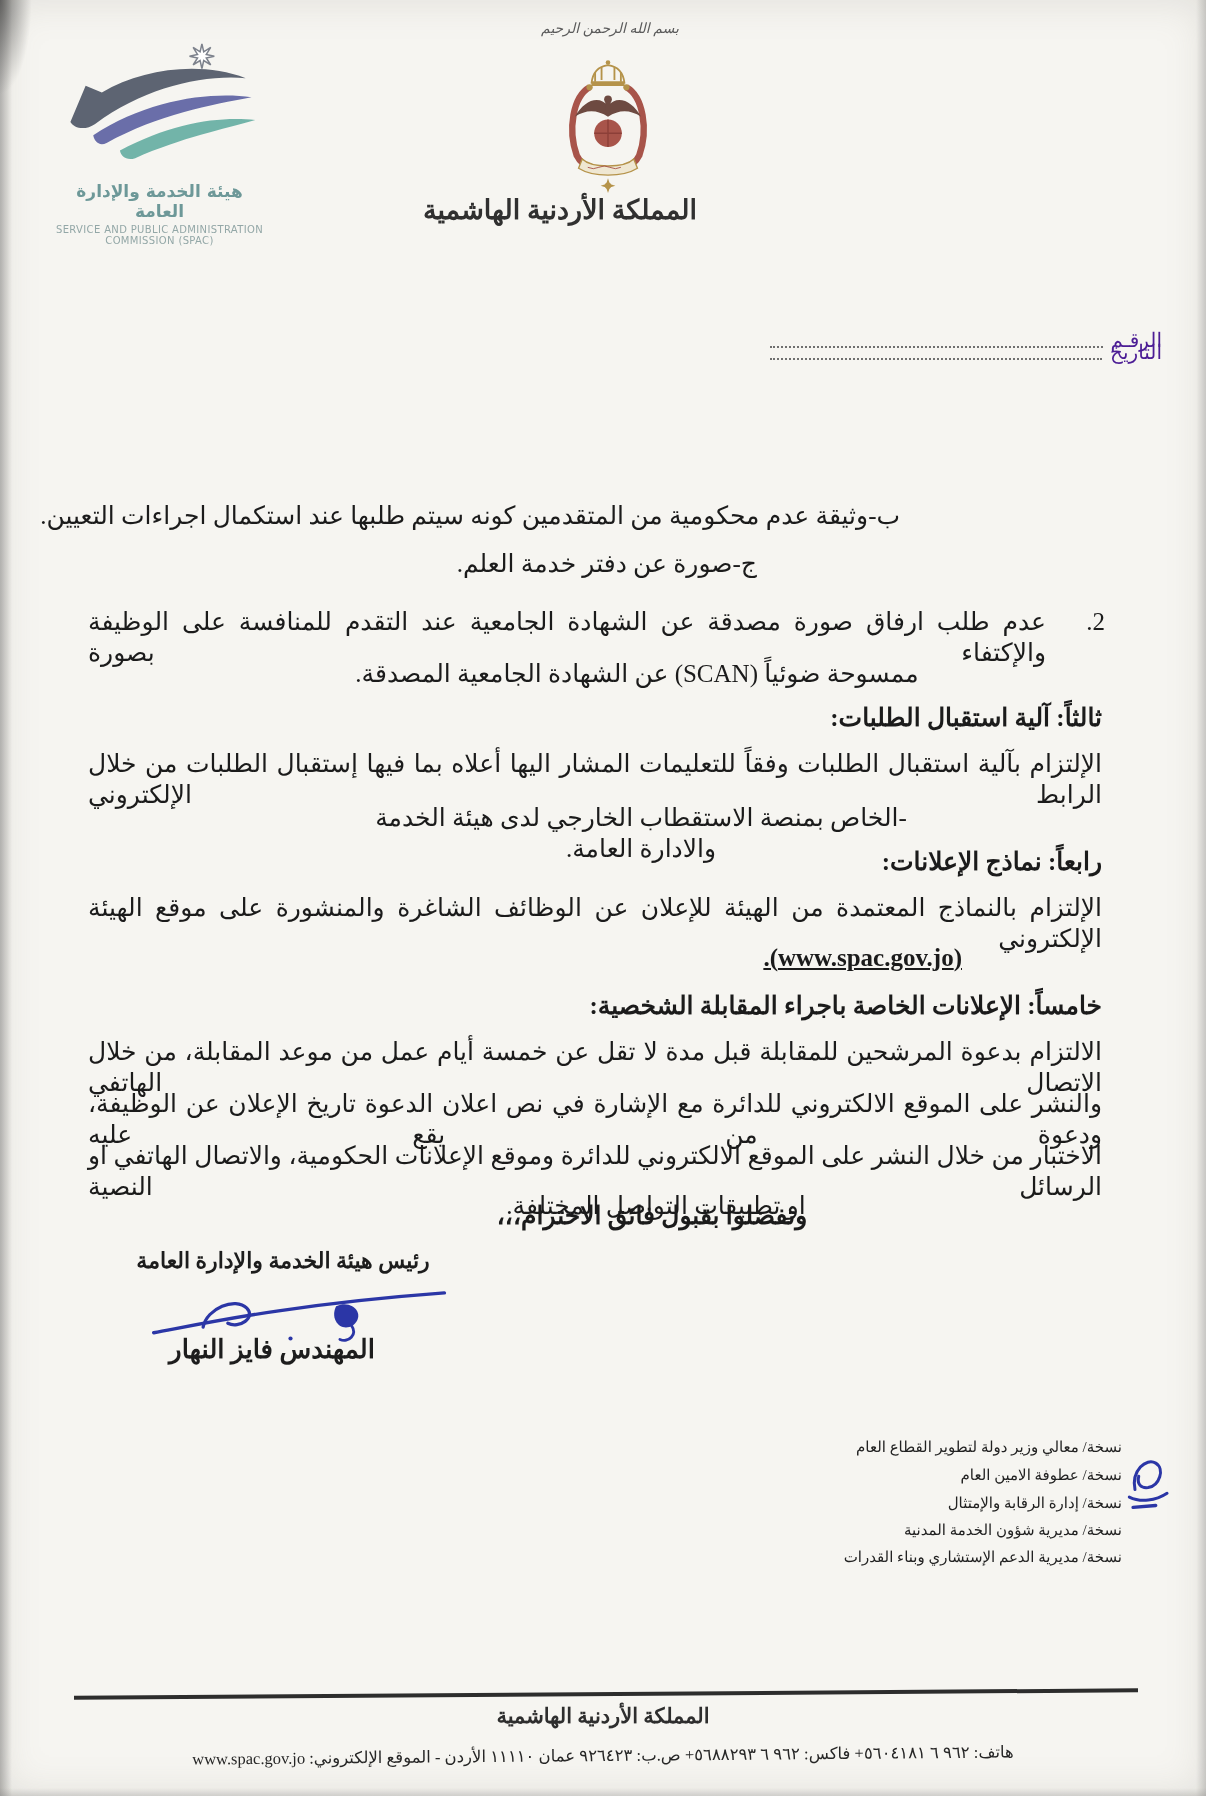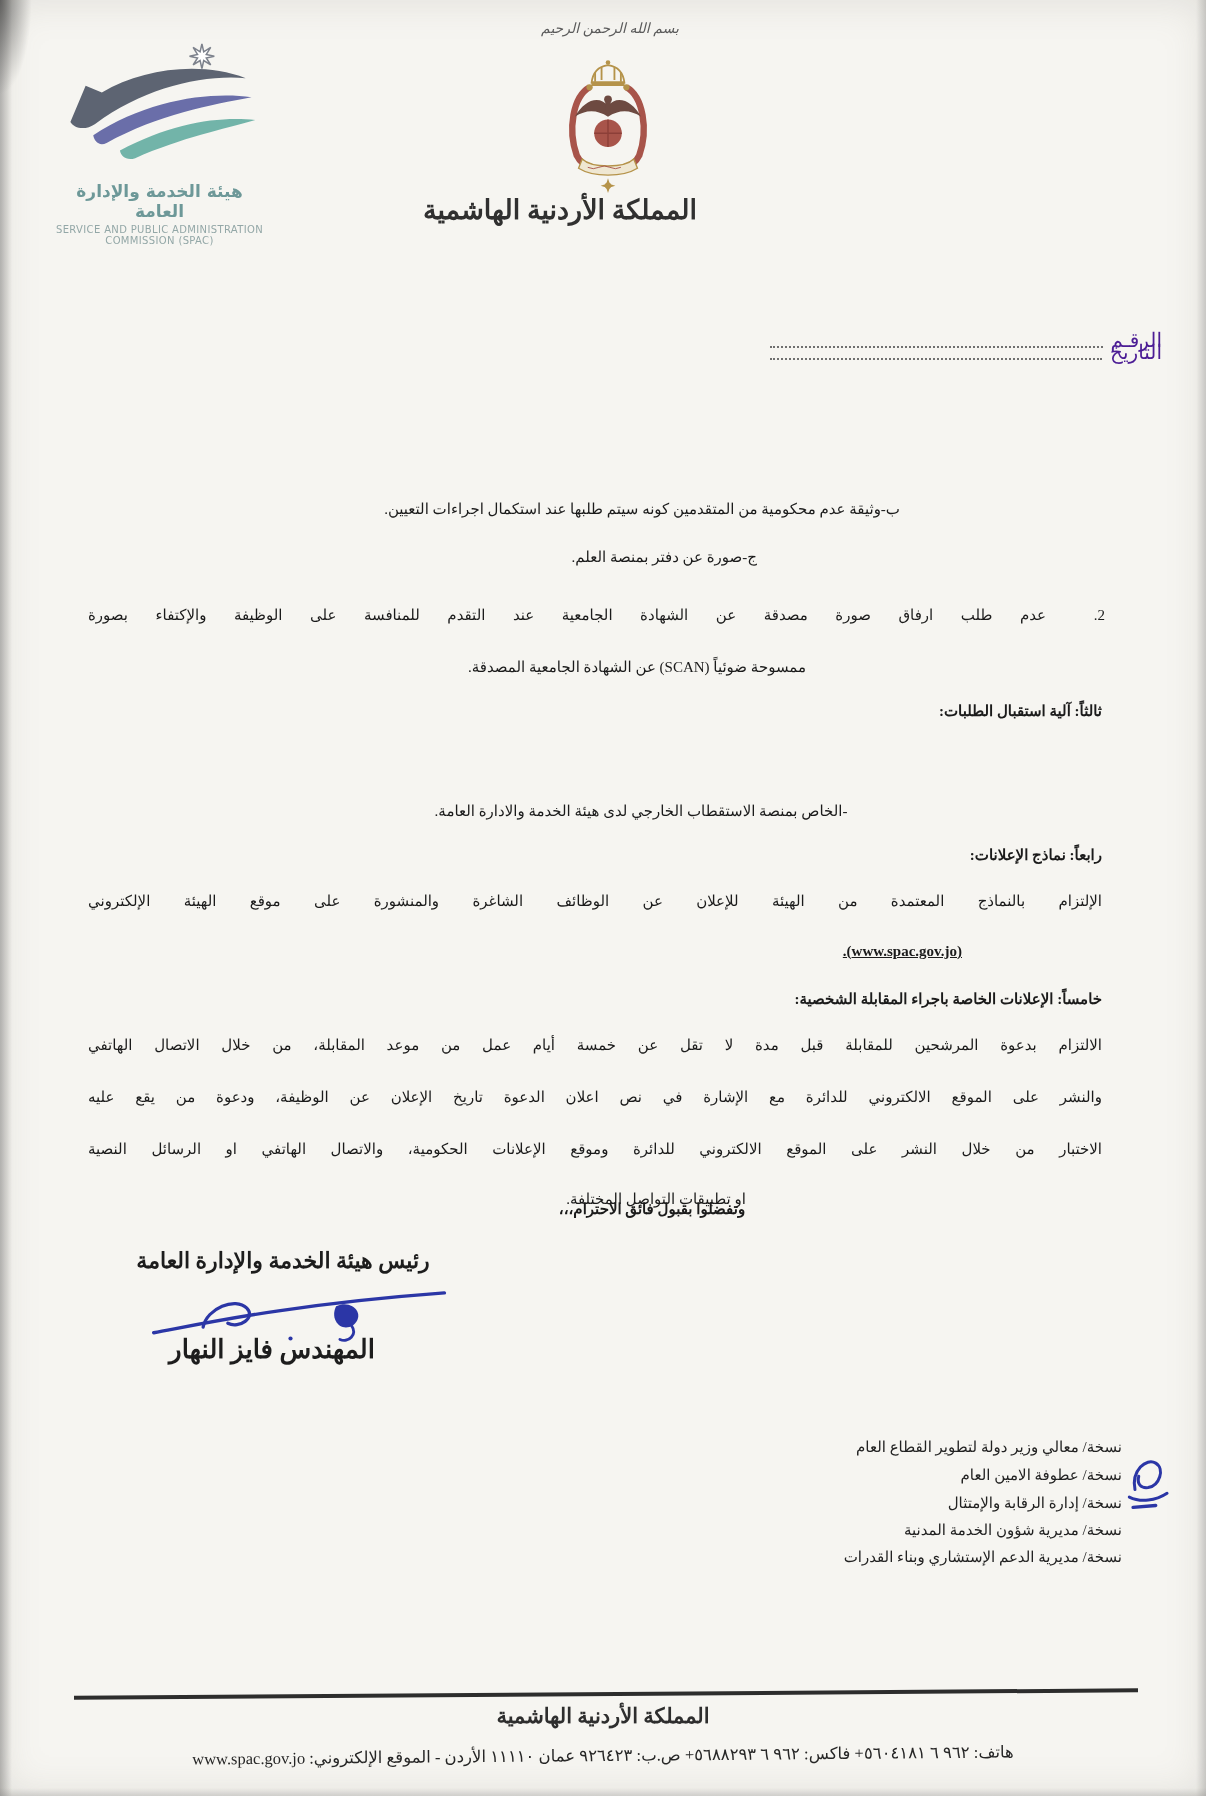--- a/index.html
+++ b/index.html
@@ -9,21 +9,21 @@
     margin:0 auto;
     background:#f6f5f1;
     font-family:"Liberation Serif","DejaVu Serif",serif;
     color:#1d1d1d;
     overflow:hidden;
     box-shadow:inset 0 0 40px rgba(120,115,105,.18);
   }
   .abs{position:absolute;}
   .ar{direction:rtl;}
   .nowrap{white-space:nowrap;}
-  .body-line{font-size:15px;line-height:1.25;color:#1b1b1b;}
+  .body-line{font-size:25px;line-height:1.25;color:#1b1b1b;}
   .jline{left:88px;right:104px;text-align:justify;text-align-last:justify;}
   .heading{font-weight:700;}
   .center600{width:600px;text-align:center;}
   
   .logo-wrap{left:52px;top:40px;width:215px;text-align:center;}
   .logo-name{margin-top:15px;font-family:"DejaVu Sans","Liberation Sans",sans-serif;font-weight:700;font-size:17px;color:#6d9898;direction:rtl;}
   .logo-en{margin-top:3px;font-family:"DejaVu Sans","Liberation Sans",sans-serif;font-size:10px;letter-spacing:.35px;color:#93a7a7;}
   .bismillah{left:500px;top:20px;width:220px;text-align:center;font-size:14px;color:#5a5a5a;font-style:italic;}
   .kingdom-top{left:380px;top:194px;width:360px;text-align:center;font-size:27px;font-weight:700;color:#303030;}
   
@@ -97,27 +97,28 @@
   <div class="abs ref-row" style="top:328px;">
     <span>الرقـم</span>
     <span class="ref-dots"></span>
   </div>
   <div class="abs ref-row" style="top:340px;">
     <span>التاريخ</span>
     <span class="ref-dots"></span>
   </div>
 
   <div class="abs ar body-line nowrap" style="top:500px;right:306px;">ب-وثيقة عدم محكومية من المتقدمين كونه سيتم طلبها عند استكمال اجراءات التعيين.</div>
-  <div class="abs ar body-line nowrap" style="top:548px;right:449px;">ج-صورة عن دفتر بمنصة العلم.</div>
+  <div class="abs ar body-line nowrap" style="top:548px;right:449px;">ج-صورة عن دفتر خدمة العلم.</div>
 
   <div class="abs ar body-line nowrap" style="top:606px;right:101px;">2.</div>
   <div class="abs ar body-line jline" style="top:606px;right:160px;">عدم طلب ارفاق صورة مصدقة عن الشهادة الجامعية عند التقدم للمنافسة على الوظيفة والإكتفاء بصورة</div>
   <div class="abs ar body-line center600" style="top:658px;left:337px;">ممسوحة ضوئياً (SCAN) عن الشهادة الجامعية المصدقة.</div>
 
   <div class="abs ar body-line heading nowrap" style="top:702px;right:104px;">ثالثاً: آلية استقبال الطلبات:</div>
+  <div class="abs ar body-line jline" style="top:748px;">الإلتزام بآلية استقبال الطلبات وفقاً للتعليمات المشار اليها أعلاه بما فيها إستقبال الطلبات من خلال الرابط الإلكتروني</div>
   <div class="abs ar body-line center600" style="top:802px;left:341px;">-الخاص بمنصة الاستقطاب الخارجي لدى هيئة الخدمة والادارة العامة.</div>
 
   <div class="abs ar body-line heading nowrap" style="top:846px;right:104px;">رابعاً: نماذج الإعلانات:</div>
   <div class="abs ar body-line jline" style="top:892px;">الإلتزام بالنماذج المعتمدة من الهيئة للإعلان عن الوظائف الشاغرة والمنشورة على موقع الهيئة الإلكتروني</div>
   <div class="abs ar body-line nowrap heading uline" style="top:942px;right:244px;">(www.spac.gov.jo).</div>
 
   <div class="abs ar body-line heading nowrap" style="top:990px;right:104px;">خامساً: الإعلانات الخاصة باجراء المقابلة الشخصية:</div>
   <div class="abs ar body-line jline" style="top:1036px;">الالتزام بدعوة المرشحين للمقابلة قبل مدة لا تقل عن خمسة أيام عمل من موعد المقابلة، من خلال الاتصال الهاتفي</div>
   <div class="abs ar body-line jline" style="top:1088px;">والنشر على الموقع الالكتروني للدائرة مع الإشارة في نص اعلان الدعوة تاريخ الإعلان عن الوظيفة، ودعوة من يقع عليه</div>
   <div class="abs ar body-line jline" style="top:1140px;">الاختبار من خلال النشر على الموقع الالكتروني للدائرة وموقع الإعلانات الحكومية، والاتصال الهاتفي او الرسائل النصية</div>

